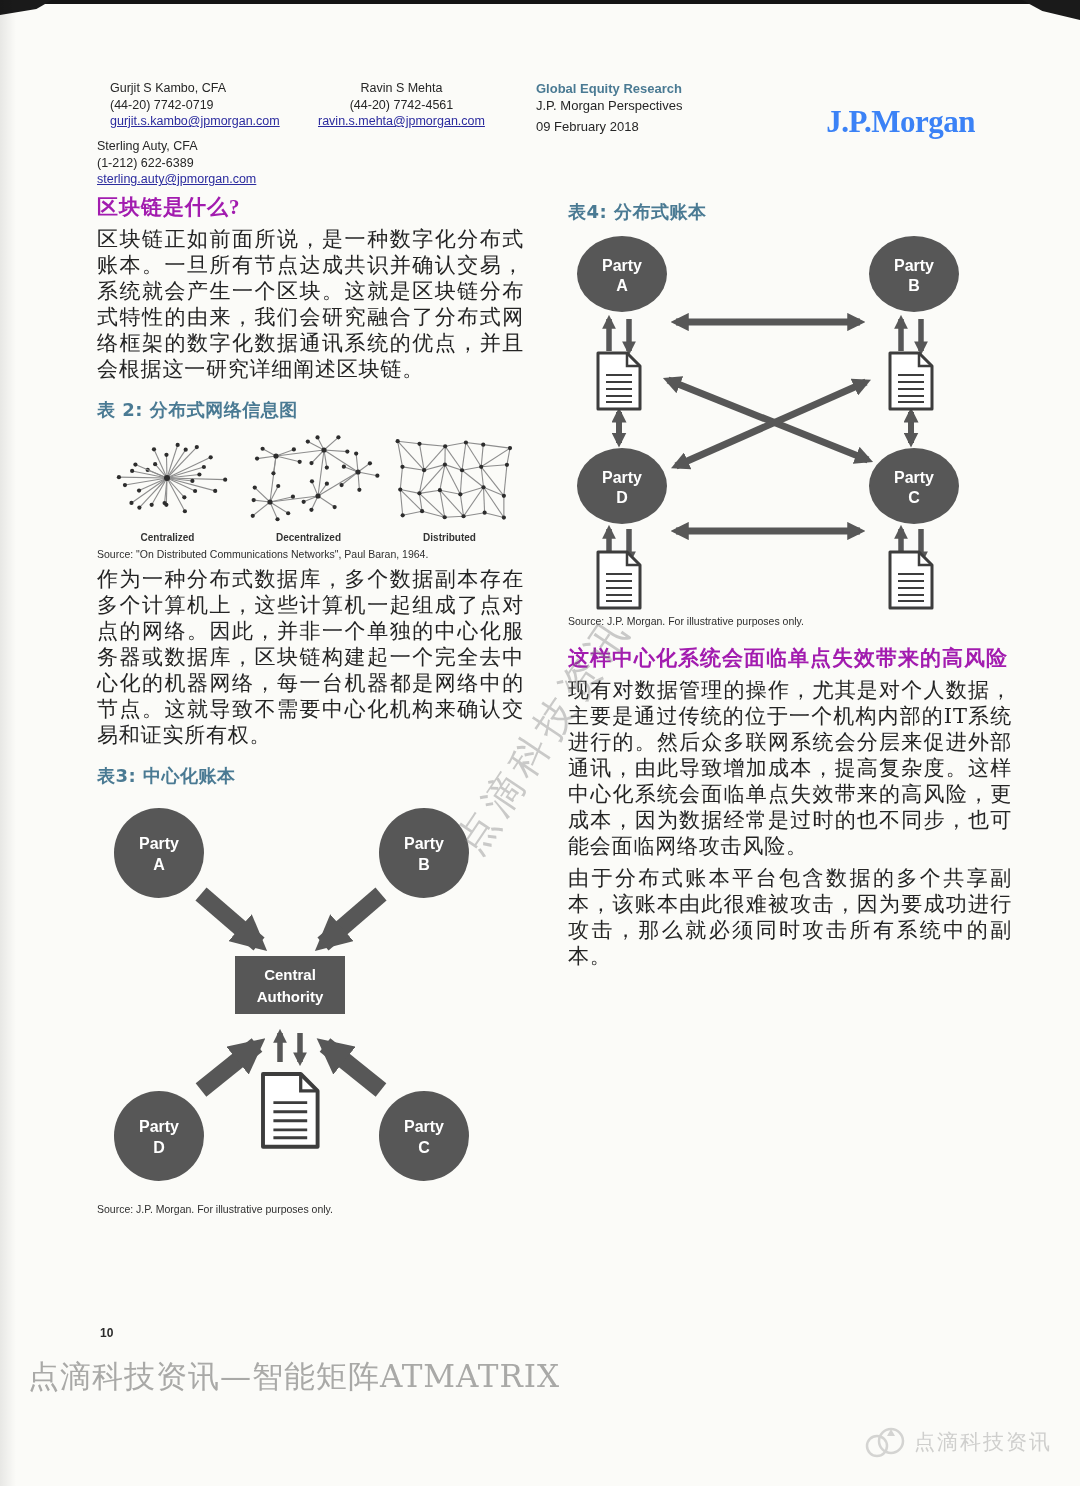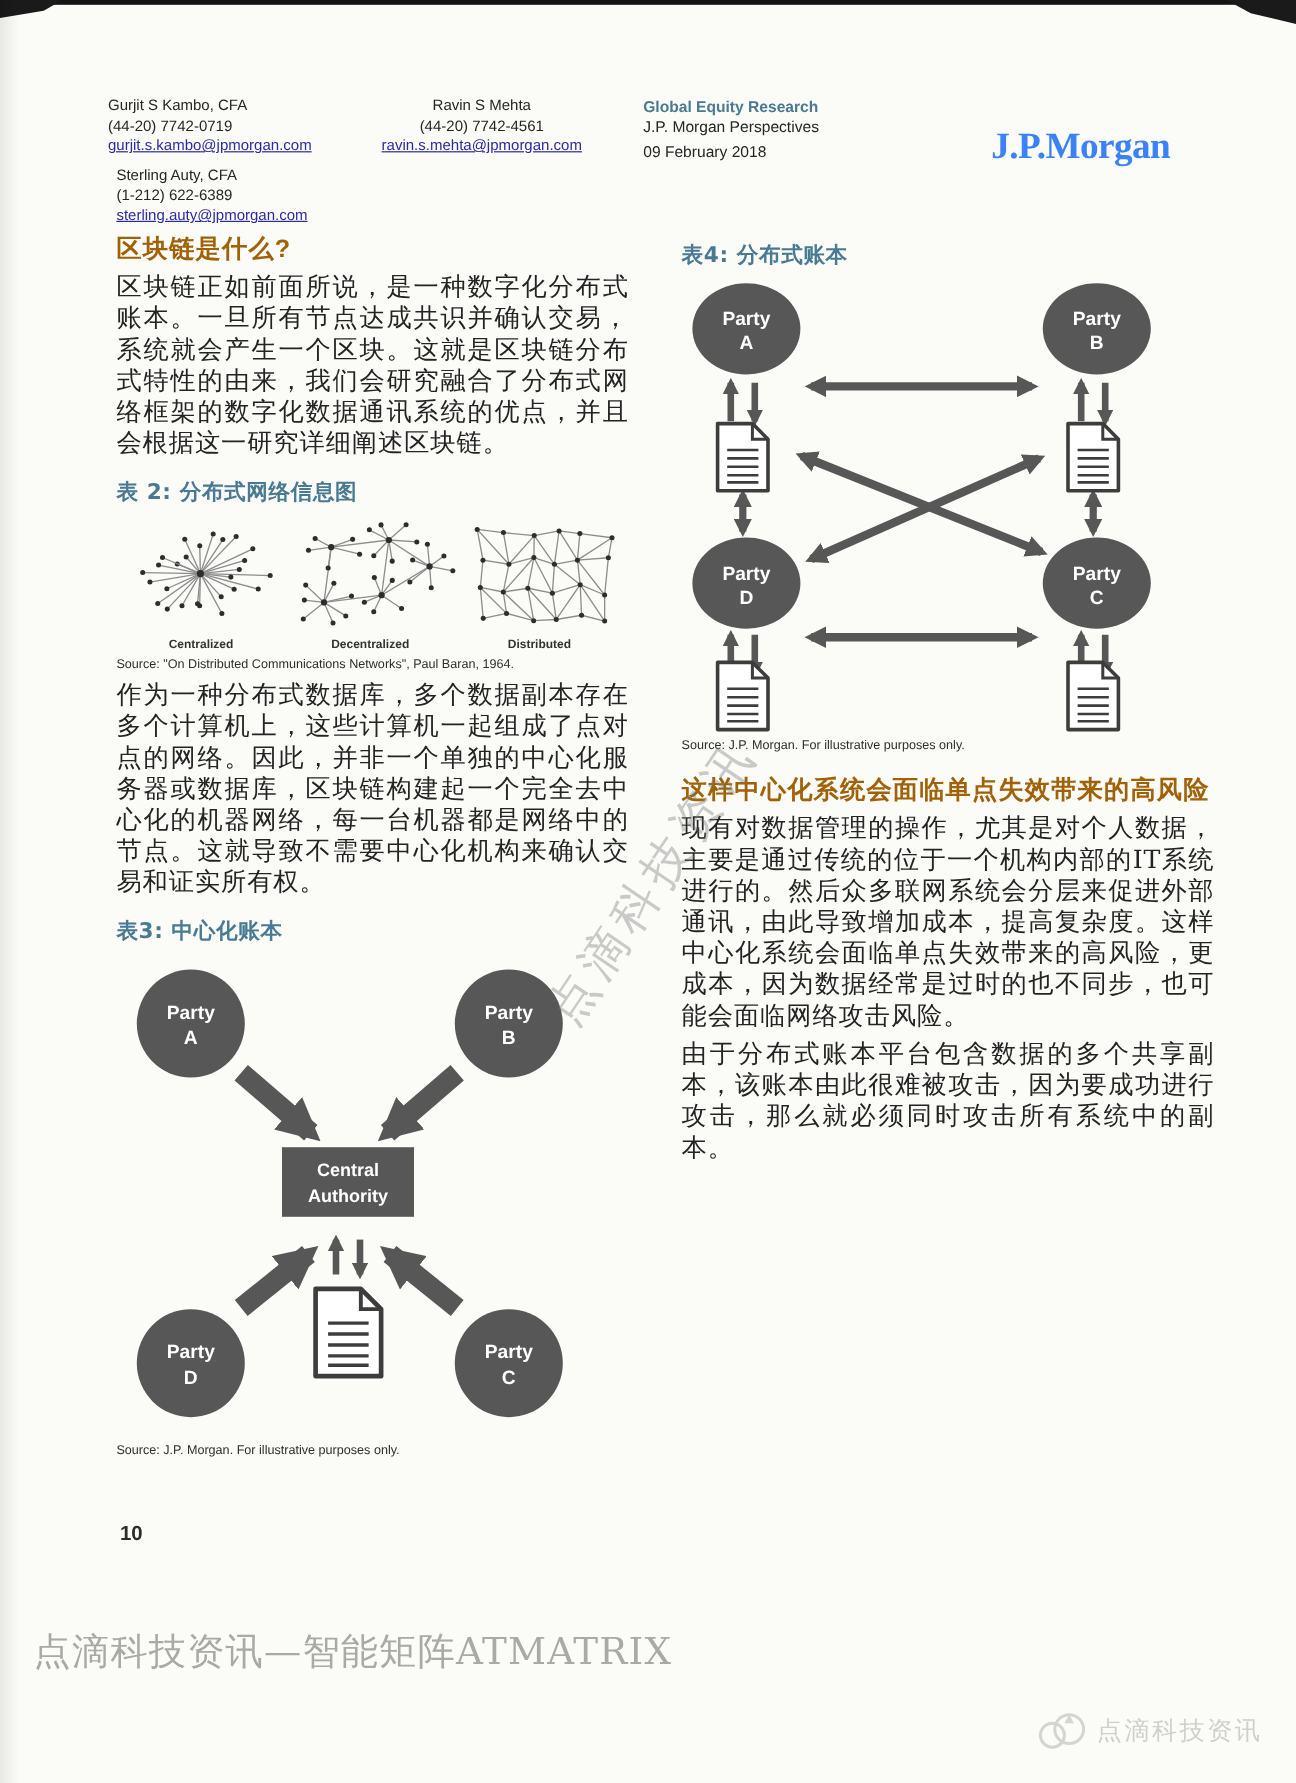--- a/index.html
+++ b/index.html
@@ -9,38 +9,38 @@
   .corner-tl{position:absolute;top:0;left:0;width:52px;height:15px;background:#1a1a1a;
              clip-path:polygon(0 0,100% 0,70% 60%,0 100%);}
   .corner-tr{position:absolute;top:0;right:0;width:58px;height:20px;background:#1a1a1a;
              clip-path:polygon(0 0,100% 0,100% 100%,35% 55%);}
   .edge-left{position:absolute;left:0;top:0;bottom:0;width:16px;
              background:linear-gradient(to right,rgba(0,0,0,.08),rgba(0,0,0,0));pointer-events:none;}
 
   
   .contact{position:absolute;font-size:12.5px;line-height:16.5px;font-family:"Liberation Sans",sans-serif;}
   .contact a{color:#2b2b9e;text-decoration:underline;}
-  .c1{left:90px;top:80px;}
+  .c1{left:110px;top:80px;}
   .c2{left:318px;top:80px;text-align:center;}
   .c3{left:97px;top:138px;}
   .pubinfo{position:absolute;left:536px;top:80px;font-size:13px;line-height:17px;
            font-family:"Liberation Sans",sans-serif;}
   .research-type{color:#4a7a93;font-weight:bold;}
   .pub-date{margin-top:4px;}
   .jpm-logo{position:absolute;right:105px;top:76px;font-family:"Liberation Serif",serif;
             font-size:31px;font-weight:600;letter-spacing:-0.5px;color:#3b82f6;margin-top:28px;}
 
   
   .col{position:absolute;text-align:justify;text-justify:inter-character;}
   .col-left{left:97px;top:194px;width:427px;}
   .col-right{left:568px;top:200px;width:444px;}
   .zh{font-family:"DejaVu Serif","Liberation Serif",serif;font-size:21px;line-height:26px;
       letter-spacing:0.8px;color:#242424;margin:0;}
-  h2.zh-head{font-family:Liberation Sans, sans-serif;font-size:21px;line-height:27px;
-      font-weight:bold;color:#a16207;margin:0 0 5px 0;text-align:left;letter-spacing:1px;}
+  h2.zh-head{font-family:Liberation Serif, serif;font-size:21px;line-height:27px;
+      font-weight:bold;color:#a21caf;margin:0 0 5px 0;text-align:left;letter-spacing:1px;}
   h3.tbl-title{font-family:"DejaVu Sans","Liberation Sans",sans-serif;font-size:18px;font-weight:bold;
       color:#4a7a93;margin:16px 0 8px 0;text-align:left;letter-spacing:0.5px;}
   .fig-source{font-family:"Liberation Sans",sans-serif;font-size:10.5px;color:#2e2e2e;
       text-align:left;margin-top:5px;letter-spacing:0;}
   .para-gap{margin-top:6px;}
 
   
   .net-row{display:flex;gap:2px;}
   .net-row svg{overflow:visible;}
   .net-labels{display:flex;margin-top:2px;}
@@ -50,22 +50,22 @@
   
   .dg-wtext{fill:#ffffff;font-family:"Liberation Sans",sans-serif;font-size:16px;font-weight:bold;
       text-anchor:middle;}
   .dg-wtext2{fill:#ffffff;font-family:"Liberation Sans",sans-serif;font-size:15px;font-weight:bold;
       text-anchor:middle;}
 
   
   .wm-diag{position:absolute;left:408px;top:712px;width:265px;text-align:center;
       transform:rotate(-56deg);font-size:40px;letter-spacing:6px;color:rgba(120,120,120,0.38);
       font-family:"DejaVu Serif","Liberation Serif",serif;pointer-events:none;white-space:nowrap;}
-  .page-num{position:absolute;left:100px;top:1268px;font-family:"Liberation Sans",sans-serif;
-      font-size:17px;font-weight:bold;color:#2b2b2b;}
+  .page-num{position:absolute;left:100px;top:1326px;font-family:"Liberation Sans",sans-serif;
+      font-size:12px;font-weight:bold;color:#2b2b2b;}
   .footer-banner{position:absolute;left:28px;top:1356px;font-size:31px;letter-spacing:1px;
       color:#a9a9a7;font-family:"DejaVu Serif","Liberation Serif",serif;white-space:nowrap;}
   .corner-brand{position:absolute;right:28px;top:1424px;display:flex;align-items:center;gap:8px;
       color:#cfcfcd;font-size:21px;letter-spacing:2px;
       font-family:"DejaVu Serif","Liberation Serif",serif;}
 </style>
 </head>
 <body>
 
 <div class="page">

